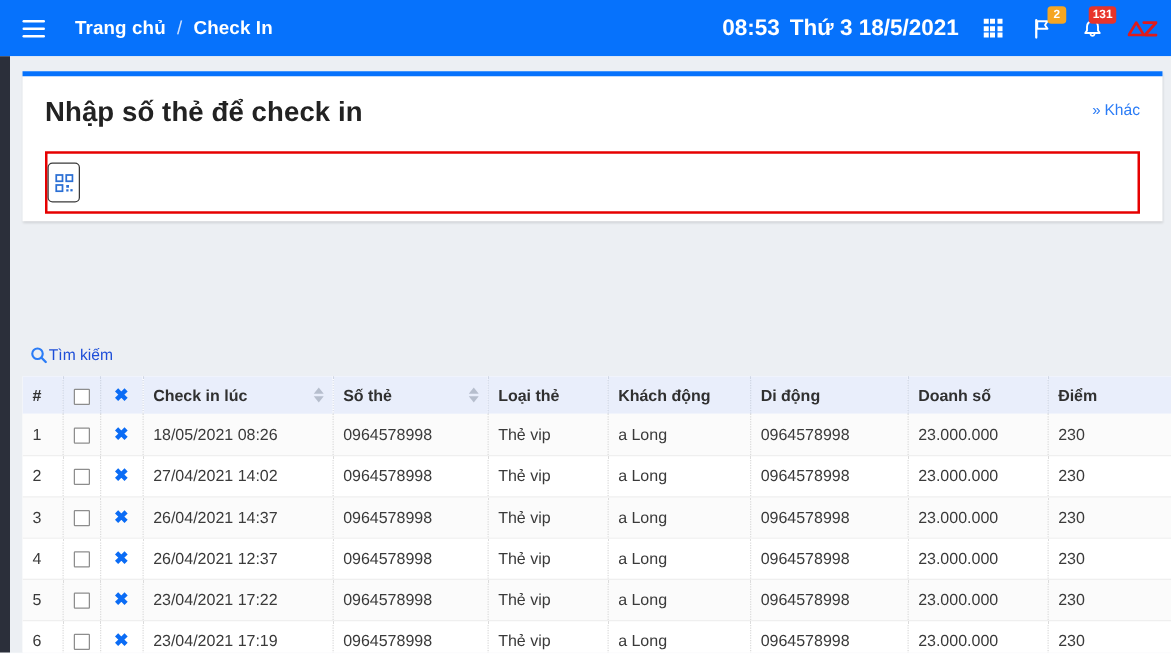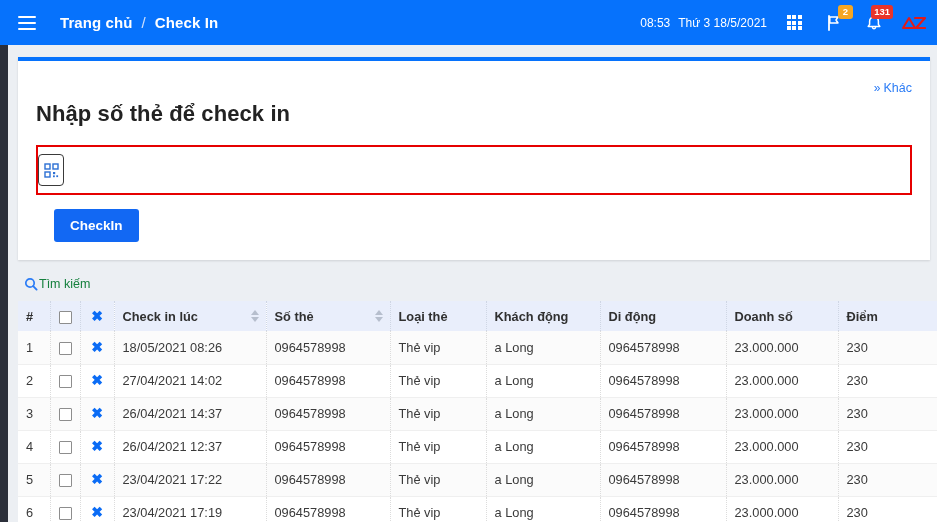--- a/index.html
+++ b/index.html
@@ -46,21 +46,21 @@
   .breadcrumb .crumb { color: #ffffff; text-decoration: none; }
   .breadcrumb .sep { margin: 0 9px; color: #cfe0fd; font-weight: normal; }
 
   .topbar-right {
     margin-left: auto;
     display: flex; align-items: center;
     padding-right: 10px;
     gap: 14px;
   }
   .clock {
-    font-size: 12px; font-weight: normal;
+    font-size: 18px; font-weight: bold;
     white-space: nowrap;
     display: flex; gap: 8px;
   }
   .ic {
     position: relative;
     width: 26px; height: 26px;
     display: flex; align-items: center; justify-content: center;
     cursor: pointer;
   }
   .grid-icon {
@@ -105,21 +105,20 @@
     padding: 0 18px 6px 18px;
   }
   .card-head {
     display: flex; align-items: flex-start;
     padding-top: 16px;
   }
   .card-title {
     font-size: 22px; font-weight: bold;
     color: #222222;
     letter-spacing: .1px;
-    margin-top: 24px;
   }
   .more-link {
     margin-left: auto;
     display: flex; align-items: center; gap: 3px;
     color: #2b7cf6; font-size: 12.5px;
     cursor: pointer; padding-top: 4px;
   }
   .chev-dbl { font-size: 12px; line-height: 1; }
 
   .input-wrap {
@@ -189,21 +188,21 @@
   .sel-caret {
     position: absolute; right: 2px; top: 6px;
     width: 0; height: 0;
     border-left: 4px solid transparent;
     border-right: 4px solid transparent;
     border-top: 5px solid #8b9099;
     pointer-events: none;
   }
   .search-link {
     display: flex; align-items: center; gap: 1px;
-    color: #15803d; font-size: 12.5px;
+    color: #1d4ed8; font-size: 12.5px;
     cursor: pointer;
   }
   .mag { display: inline-block; }
 
   
   .table-wrap {
     position: absolute;
     top: 256px; left: 10px;
     width: 929px; height: 222px;
     background: #ffffff;
@@ -368,23 +367,20 @@
             <rect x="1" y="1" width="5" height="5" fill="none" stroke="#2b6fd4" stroke-width="1.4"></rect>
             <rect x="9" y="1" width="5" height="5" fill="none" stroke="#2b6fd4" stroke-width="1.4"></rect>
             <rect x="1" y="9" width="5" height="5" fill="none" stroke="#2b6fd4" stroke-width="1.4"></rect>
             <rect x="9" y="9" width="2.2" height="2.2" fill="#2b6fd4"></rect>
             <rect x="12.3" y="12.3" width="1.8" height="1.8" fill="#2b6fd4"></rect>
             <rect x="9" y="12.4" width="1.8" height="1.8" fill="#2b6fd4"></rect>
           </svg>
         </div>
       </div>
 
-      <div class="checkin-row">
-        <button class="btn-checkin">CheckIn</button>
-      </div>
     </div>
 
     <div class="filter-row">
 
       <span class="search-link">
         <svg class="mag" width="14" height="14" viewBox="0 0 14 14">
           <circle cx="6" cy="6" r="4.2" fill="none" stroke="#2b7cf6" stroke-width="1.7"></circle>
           <path d="M9.2 9.2 L12.6 12.6" stroke="#2b7cf6" stroke-width="1.9" stroke-linecap="round"></path>
         </svg>
         <span>Tìm kiếm</span>

